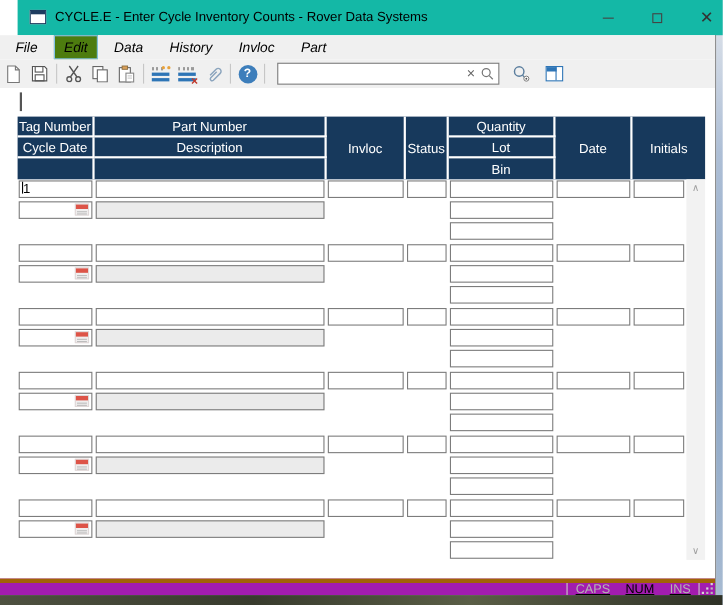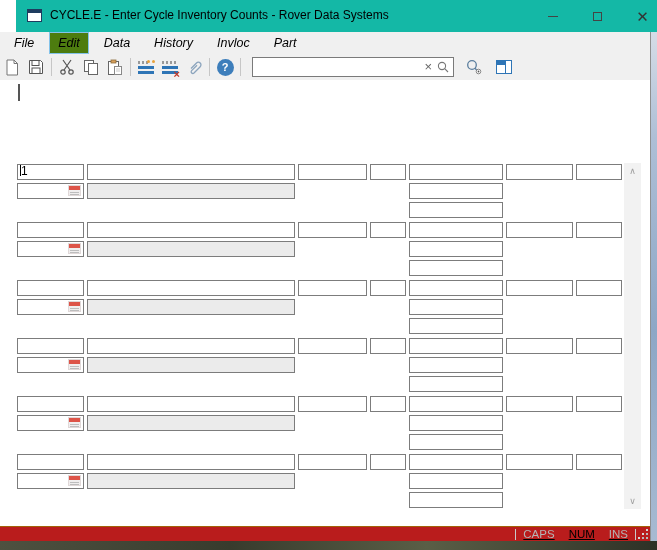--- a/index.html
+++ b/index.html
@@ -102,22 +102,22 @@
   .cal::after { content:""; position:absolute; left:1px; top:6px; width:9px; height:1px;
     background:#bdbdbd; box-shadow:0 2px 0 #bdbdbd; }
 
   
   .vscroll { position:absolute; left:624px; top:83px; width:17px; height:346px; background:#f2f2f2; }
   .vs-arrow { position:absolute; left:0; width:17px; height:16px; color:#9f9f9f; font-size:9px;
     display:flex; align-items:center; justify-content:center; }
   .vs-up { top:0; } .vs-down { bottom:0; }
 
   
-  .statusbar { position:absolute; left:0; top:526px; width:100%; height:15px; background:#b91c1c;
-    border-top:1px solid #a16207; display:flex; align-items:center; font-size:11.5px;text-decoration:underline; }
+  .statusbar { position:absolute; left:0; top:526px; width:100%; height:15px; background:#a21caf;
+    border-top:4px solid #a16207; display:flex; align-items:center; font-size:11.5px;text-decoration:underline; }
   .sb-spacer { flex:1; }
   .sb-sep { width:1px; height:11px; background:#c9c9c9; }
   .sb-flag { padding:0 7px; color:#b4b4b4; }
   .sb-flag.on { color:#000; }
   .sb-context { padding:0 8px; color:#000; white-space:nowrap; }
   .sb-grip { position:relative; width:14px; height:13px; }
   .sb-grip::before { content:""; position:absolute; right:2px; bottom:2px; width:2px; height:2px;
     background:#b9b9b9; box-shadow:-4px 0 0 #b9b9b9, 0 -4px 0 #b9b9b9, -4px -4px 0 #d6d6d6, -8px 0 0 #d6d6d6, 0 -8px 0 #d6d6d6; }
 
   svg { display:block; }
@@ -234,20 +234,35 @@
         </svg>
     </div>
     <div class="tb-btn" style="margin-left:6px">
       <span class="layout-icon"></span>
     </div>
   </div>
 
   <div class="content">
     <div class="stray-caret"></div>
 
+    <div class="grid-hdr">
+      <div class="hcell hc-br hc-bb" style="grid-column:1;grid-row:1">Tag Number</div>
+      <div class="hcell hc-br hc-bb" style="grid-column:1;grid-row:2">Cycle Date</div>
+      <div class="hcell hc-br" style="grid-column:1;grid-row:3"></div>
+      <div class="hcell hc-br hc-bb" style="grid-column:2;grid-row:1">Part Number</div>
+      <div class="hcell hc-br hc-bb" style="grid-column:2;grid-row:2">Description</div>
+      <div class="hcell hc-br" style="grid-column:2;grid-row:3"></div>
+      <div class="hcell hc-br span3" style="grid-column:3">Invloc</div>
+      <div class="hcell hc-br span3" style="grid-column:4">Status</div>
+      <div class="hcell hc-br hc-bb" style="grid-column:5;grid-row:1">Quantity</div>
+      <div class="hcell hc-br hc-bb" style="grid-column:5;grid-row:2">Lot</div>
+      <div class="hcell hc-br" style="grid-column:5;grid-row:3">Bin</div>
+      <div class="hcell hc-br span3" style="grid-column:6">Date</div>
+      <div class="hcell span3" style="grid-column:7">Initials</div>
+    </div>
 
     <div class="grid-body">
   <div class="block">
     <div class="cell c1 r1">
       <div class="field"><span class="caret visible"></span><span>1</span></div>
     </div>
     <div class="cell c2 r1">
       <div class="field"><span></span></div>
     </div>
     <div class="cell c3 r1">

